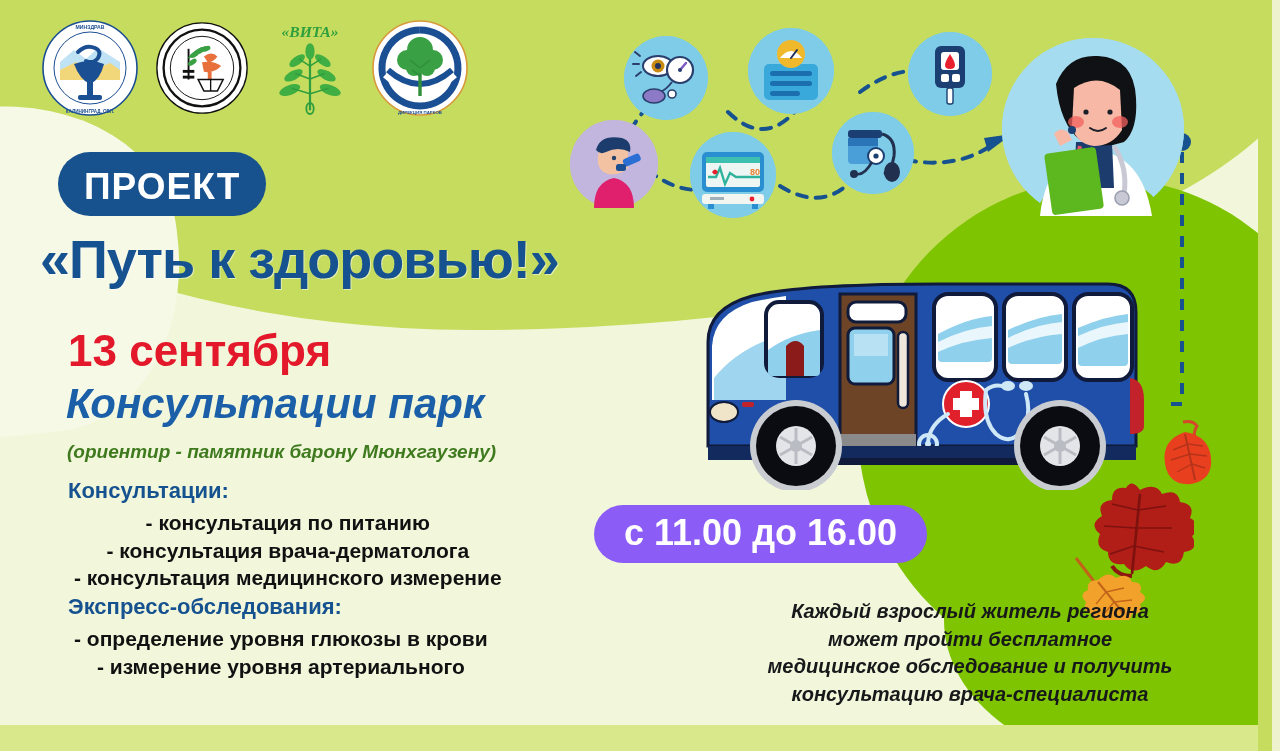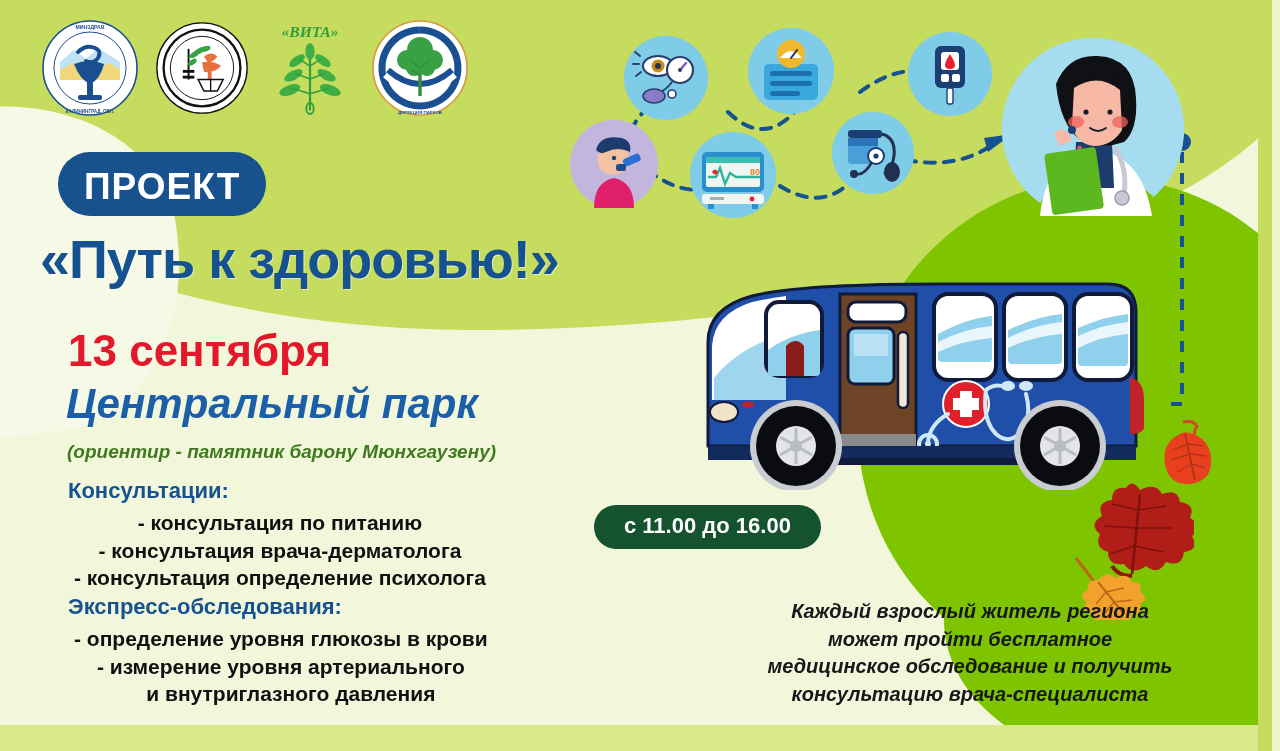--- a/index.html
+++ b/index.html
@@ -127,23 +127,23 @@
     font-size:21px;font-weight:bold;color:#111111;
     line-height:1.32;white-space:nowrap;
     padding-left:6px;
     text-align:center;
   }
   .svc-item.indent{padding-left:26px;}
 
   
   .time-badge{
     position:absolute;left:594px;top:505px;
-    background:#14532d;
+    background:#8b5cf6;
     color:#ffffff;
-    font-size:22px;font-weight:bold;
+    font-size:36px;font-weight:bold;
     padding:10px 30px 12px 30px;
     border-radius:30px;
     z-index:30;line-height:1;
     white-space:nowrap;
   }
 
   
   .note{
     position:absolute;left:760px;top:598px;width:420px;
     text-align:center;
@@ -524,35 +524,34 @@
         <path d="M48 54 L38 66"></path>
     </g>
   </svg>
 
   <div class="badge-project">ПРОЕКТ</div>
 
   <div class="title-main">«Путь к здоровью!»</div>
 
   <div class="date-line">13 сентября</div>
 
-  <div class="place-line">Центральный парк</div>
+  <div class="place-line">Консультации парк</div>
 
   <div class="landmark-line">(ориентир - памятник барону Мюнхгаузену)</div>
 
   <div class="svc svc-consult">
     <div class="svc-head">Консультации:</div>
     <div class="svc-item">- консультация по питанию</div>
     <div class="svc-item">- консультация врача-дерматолога</div>
-    <div class="svc-item">- консультация определение психолога</div>
+    <div class="svc-item">- консультация медицинского измерение</div>
   </div>
 
   <div class="svc svc-express">
     <div class="svc-head">Экспресс-обследования:</div>
     <div class="svc-item">- определение уровня глюкозы в крови</div>
     <div class="svc-item">- измерение уровня артериального</div>
-    <div class="svc-item indent">и внутриглазного давления</div>
   </div>
 
   <div class="time-badge">с 11.00 до 16.00</div>
 
   <div class="note">Каждый взрослый житель региона может пройти бесплатное медицинское обследование и получить консультацию врача-специалиста</div>
 
 </div>
 
 </body></html>

